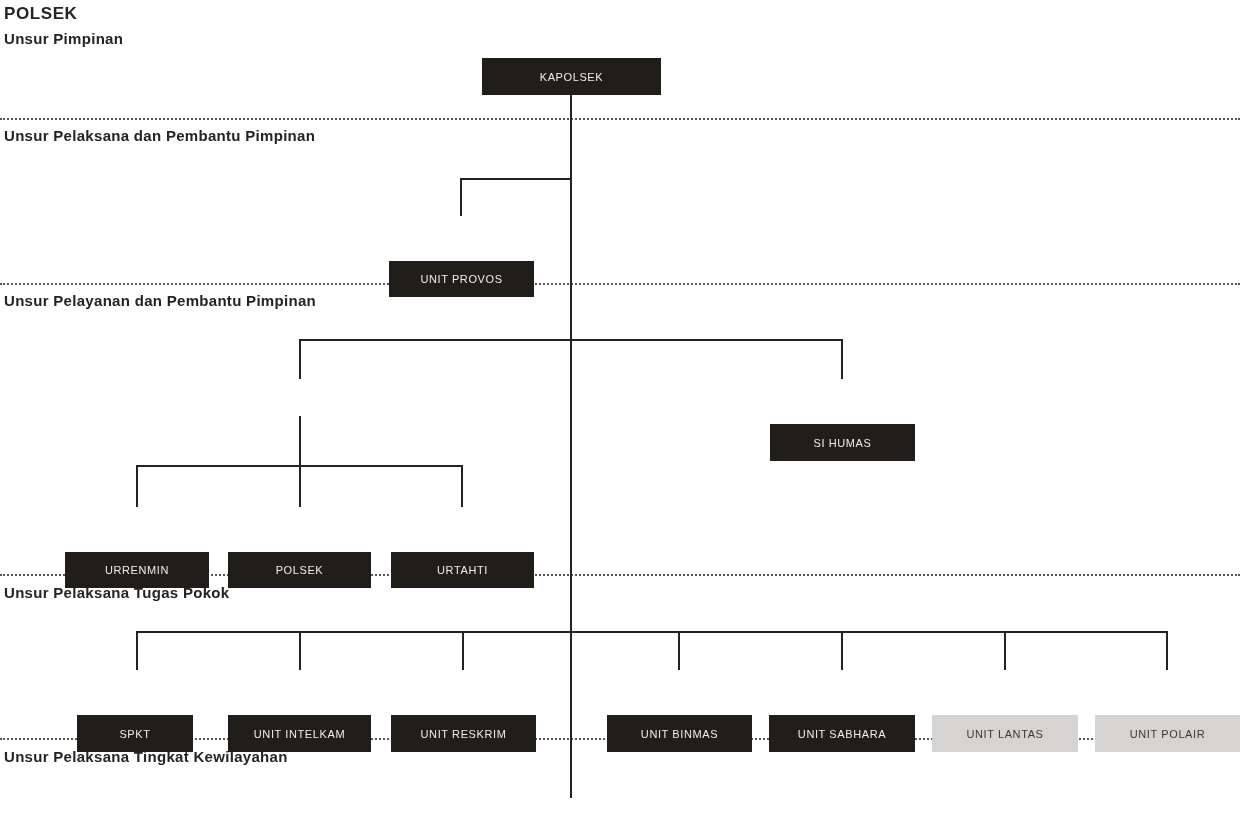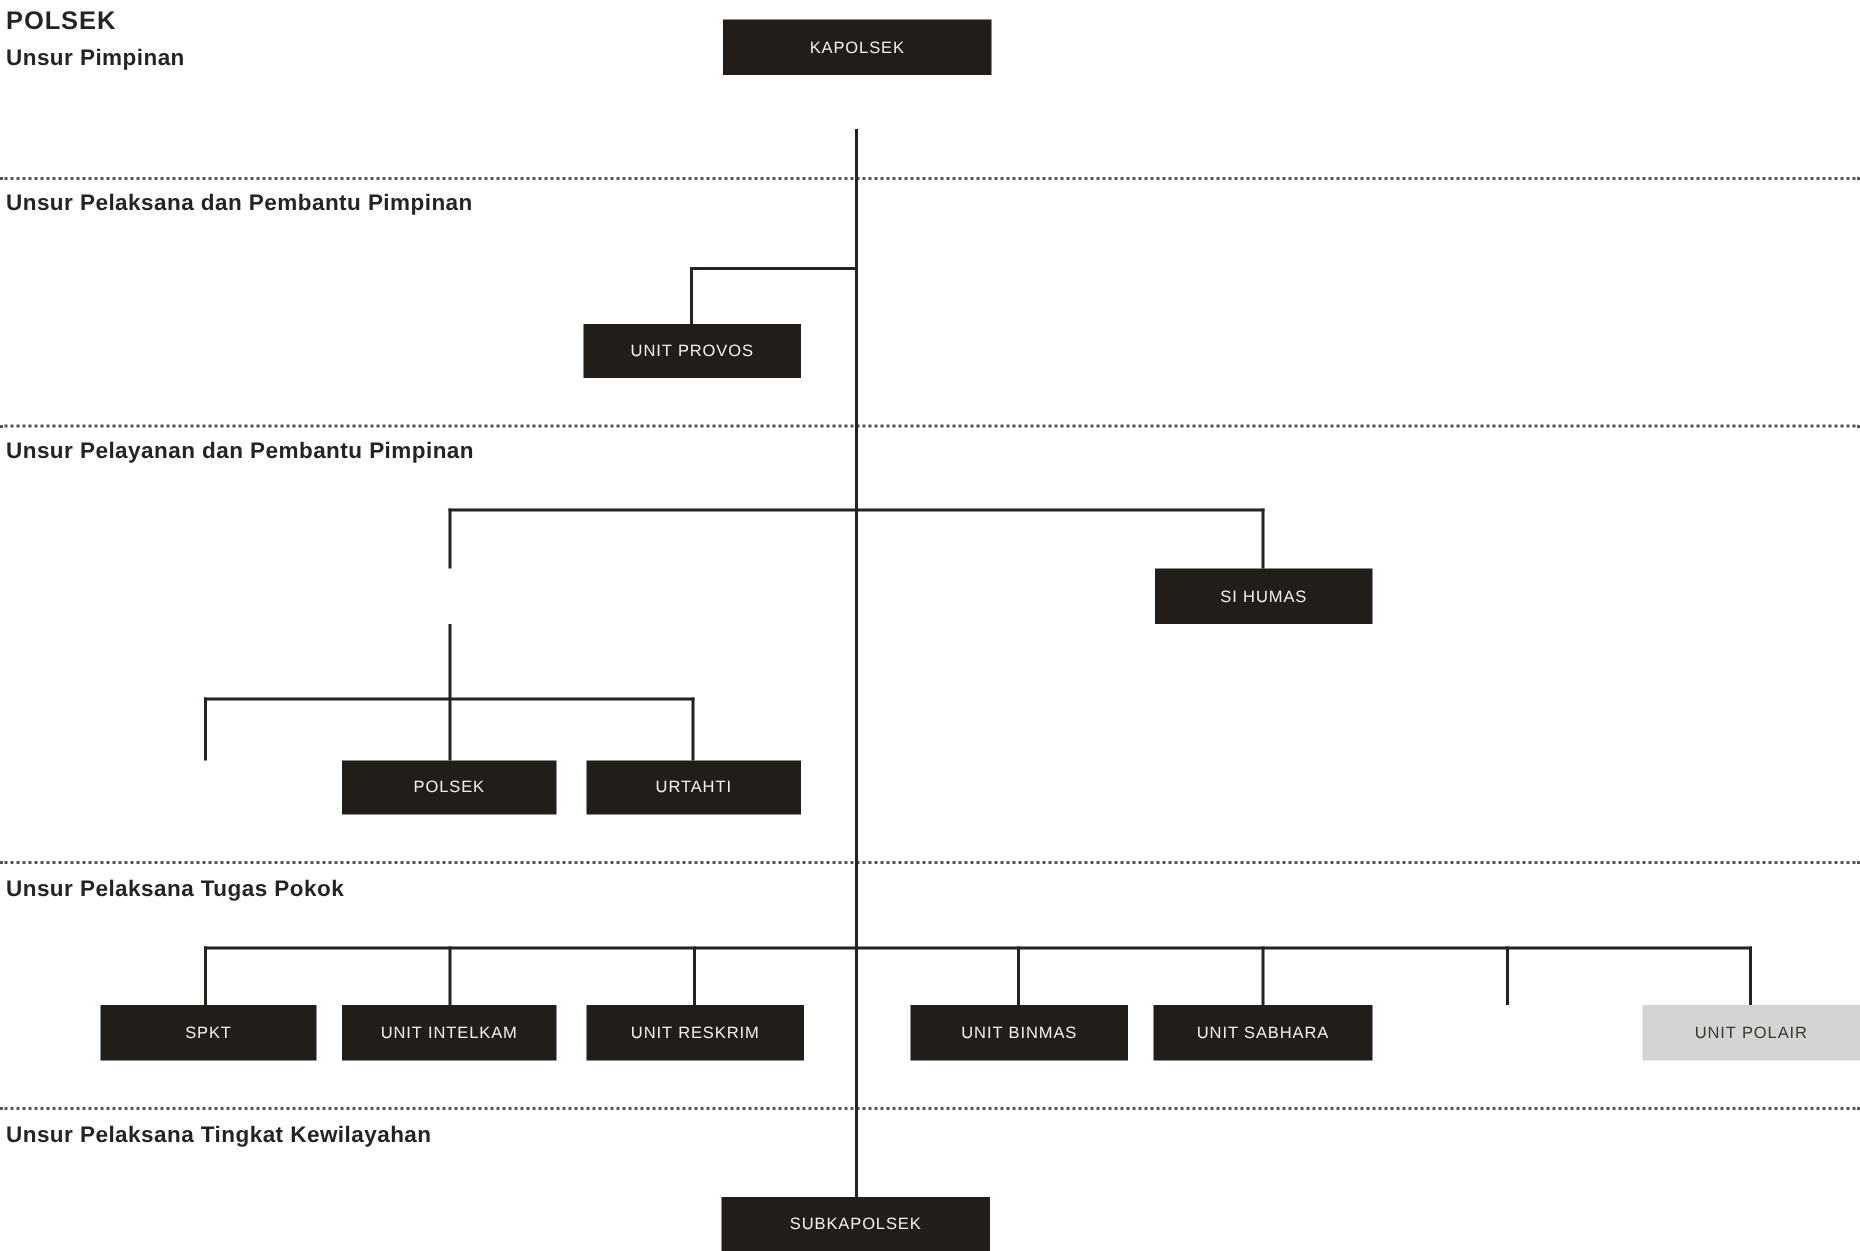--- a/index.html
+++ b/index.html
@@ -13,21 +13,21 @@
     position:absolute; font-weight:800; font-size:17px;
     color:var(--heading, #272320); letter-spacing:0.6px;
   }
   .section-label {
     position:absolute; font-weight:700; font-size:15px;
     color:var(--heading, #272320); letter-spacing:0.3px;
   }
   .node {
     position:absolute; display:flex; align-items:center; justify-content:center;
     background:var(--node-dark, #211d19); color:var(--node-text-light, #f2ede7);
-    font-size:11px; letter-spacing:0.6px; text-align:left;
+    font-size:11px; letter-spacing:0.6px; text-align:left;margin-top:45px;
   }
   .node--gray  { background:var(--node-gray, #56524e); }
   .node--light { background:var(--node-light, #d6d4d2); color:var(--node-text-dark, #3b3733); }
   .hline, .vline { position:absolute; background:var(--line, #262220); }
   .hline { height:2px; }
   .vline { width:2px; }
   .divider {
     position:absolute; left:0; width:1240px; height:0;
     border-top:2px dotted var(--divider, #5a554f);
   }
@@ -72,25 +72,27 @@
   <div class="vline" style="left:841px;  top:631px; height:39px"></div>
   <div class="vline" style="left:1004px; top:631px; height:39px"></div>
   <div class="vline" style="left:1166px; top:631px; height:39px"></div>
 
   <div class="node" style="left:482px; top:13px;  width:179px; height:37px">KAPOLSEK</div>
 
   <div class="node" style="left:389px; top:216px; width:145px; height:36px">UNIT PROVOS</div>
 
   <div class="node" style="left:770px; top:379px; width:145px; height:37px">SI HUMAS</div>
 
+  <div class="node" style="left:65px;  top:507px; width:144px; height:36px">URRENMIN</div>
   <div class="node" style="left:228px; top:507px; width:143px; height:36px">POLSEK</div>
   <div class="node" style="left:391px; top:507px; width:143px; height:36px">URTAHTI</div>
 
-  <div class="node" style="left:67px;  top:670px; width:144px; height:37px">SPKT</div>
+  <div class="node" style="left:77px;  top:670px; width:116px; height:37px">SPKT</div>
   <div class="node" style="left:228px; top:670px; width:143px; height:37px">UNIT INTELKAM</div>
   <div class="node" style="left:391px; top:670px; width:145px; height:37px">UNIT RESKRIM</div>
   <div class="node" style="left:607px; top:670px; width:145px; height:37px">UNIT BINMAS</div>
   <div class="node" style="left:769px; top:670px; width:146px; height:37px">UNIT SABHARA</div>
+  <div class="node node--light" style="left:932px; top:670px; width:146px; height:37px">UNIT LANTAS</div>
   <div class="node node--light" style="left:1095px;top:670px; width:145px; height:37px">UNIT POLAIR</div>
 
   <div class="node" style="left:481px; top:798px; width:179px; height:36px">SUBKAPOLSEK</div>
 
 </div>
 
 </body></html>

